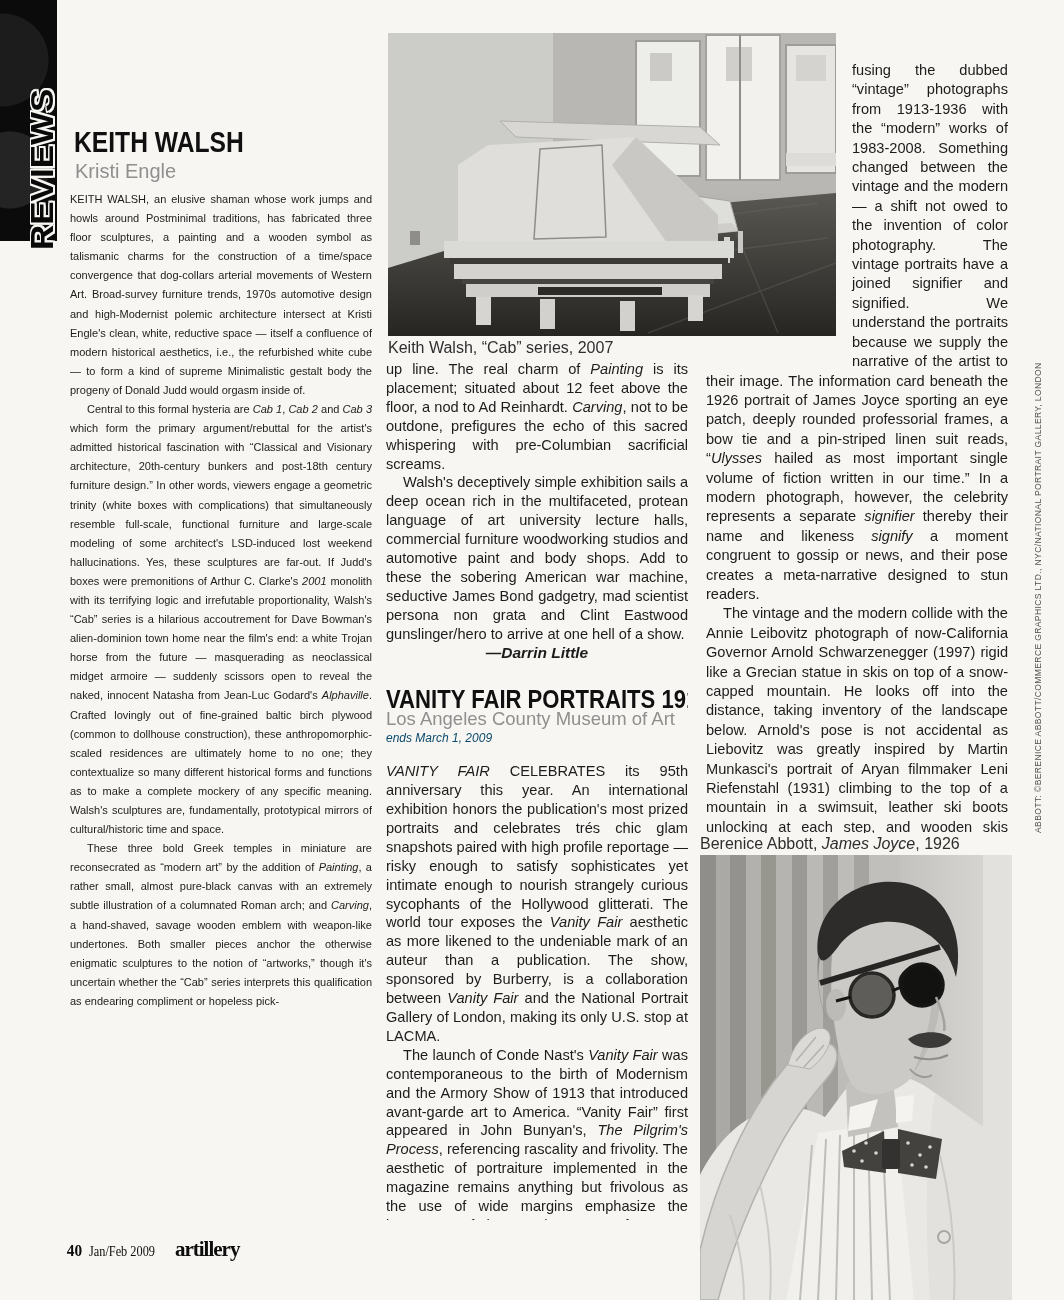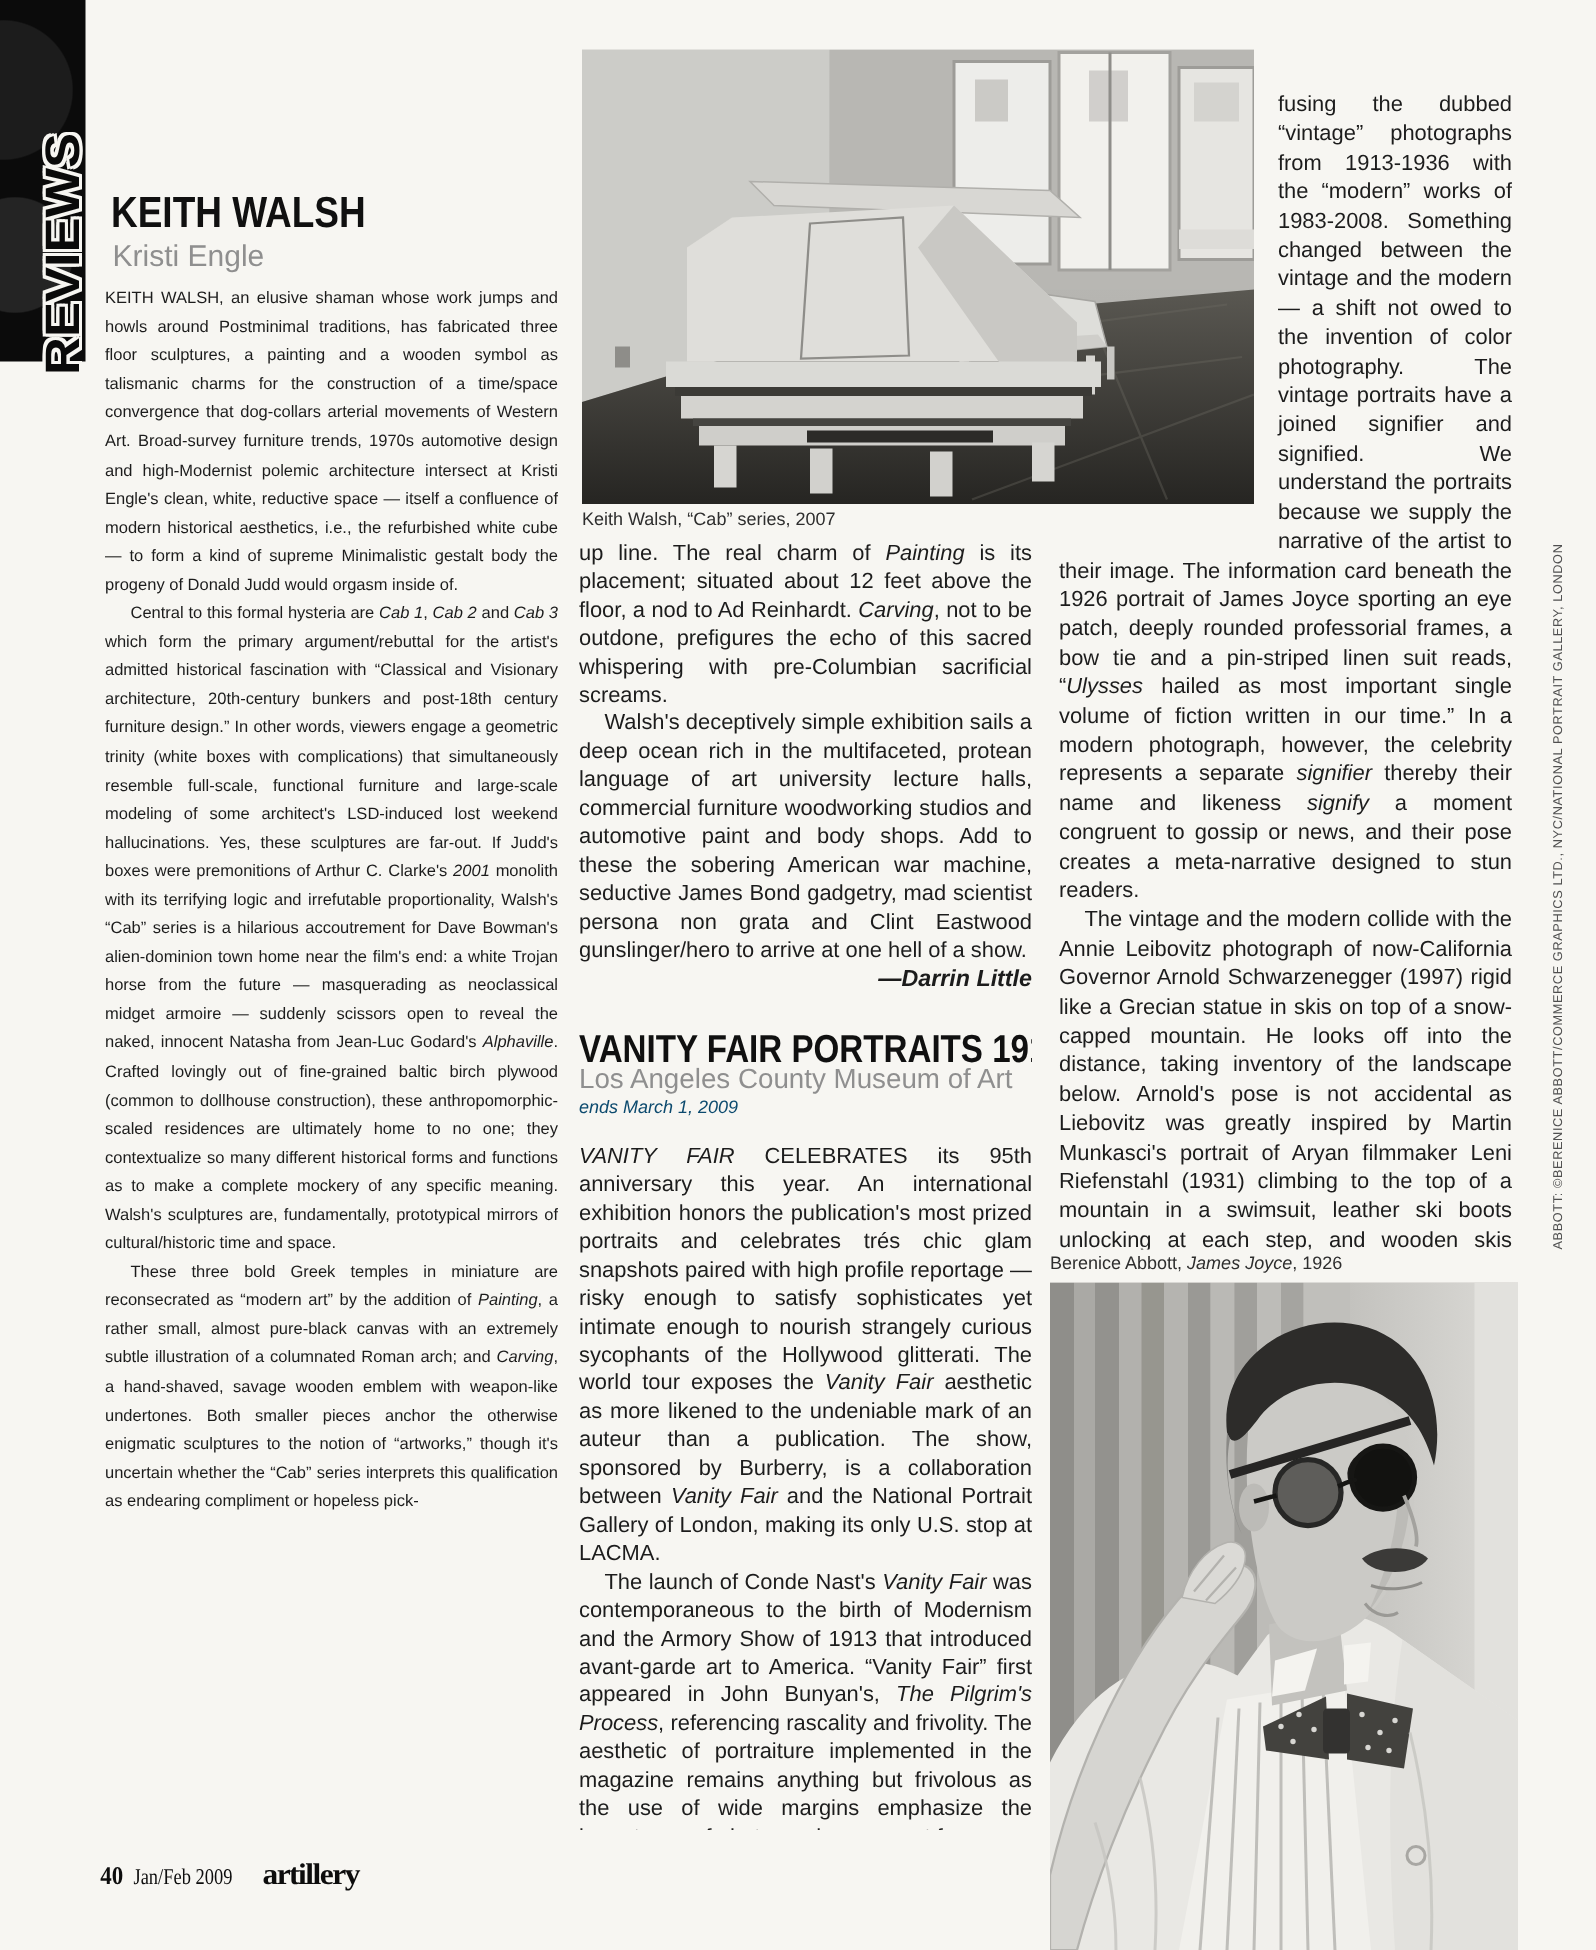--- a/index.html
+++ b/index.html
@@ -31,25 +31,25 @@
 
   
   .col{font-size:11px;line-height:19.1px;text-align:justify;}
   .col p{margin:0;}
   .col p.ind{text-indent:17px;}
   .col i{font-style:italic;}
   .col1{left:70px;top:190px;width:302px;height:1045px;overflow:hidden;}
   .col2{left:386px;top:360px;width:302px;height:860px;overflow:hidden;font-size:14.6px;line-height:18.9px;}
   .col3{left:706px;top:61px;width:302px;height:772px;overflow:hidden;font-size:14.6px;line-height:19.4px;}
   .wrap-spacer{float:left;width:146px;height:297px;}
-  .byline{text-align:right;font-weight:700;font-style:italic;font-size:15.5px;margin-top:3px;}
+  .byline{text-align:center;font-weight:700;font-style:italic;font-size:15.5px;margin-top:3px;}
   .vf-head{margin-top:27px;margin-bottom:14px;}
 
   
-  .caption{font-size:12px;color:#2e2e2e;text-align:left;}
+  .caption{font-size:16px;color:#2e2e2e;text-align:left;}
   .cap1{left:388px;top:339px;width:440px;}
   .cap2{left:700px;top:835px;width:312px;}
 
   
   .photo1{left:388px;top:33px;width:448px;height:303px;}
   .photo2{left:700px;top:855px;width:312px;height:445px;}
   svg{display:block;}
 
   
   .side-credit{left:1033px;top:833px;transform:rotate(-90deg);transform-origin:0 0;

